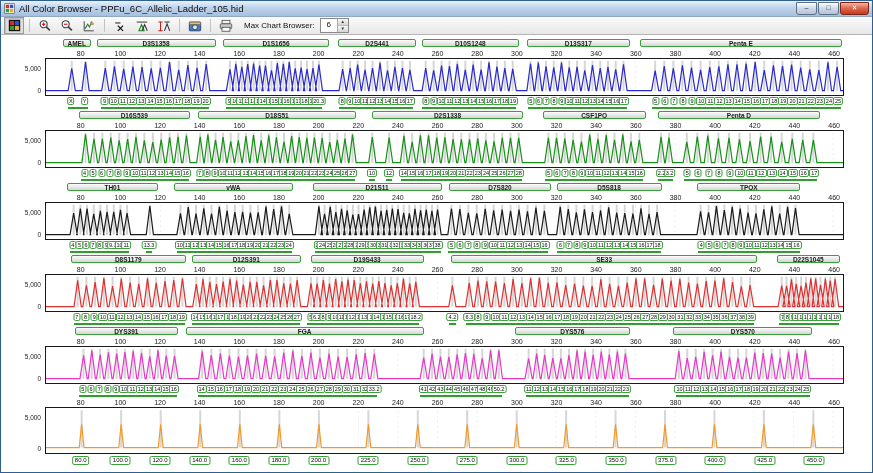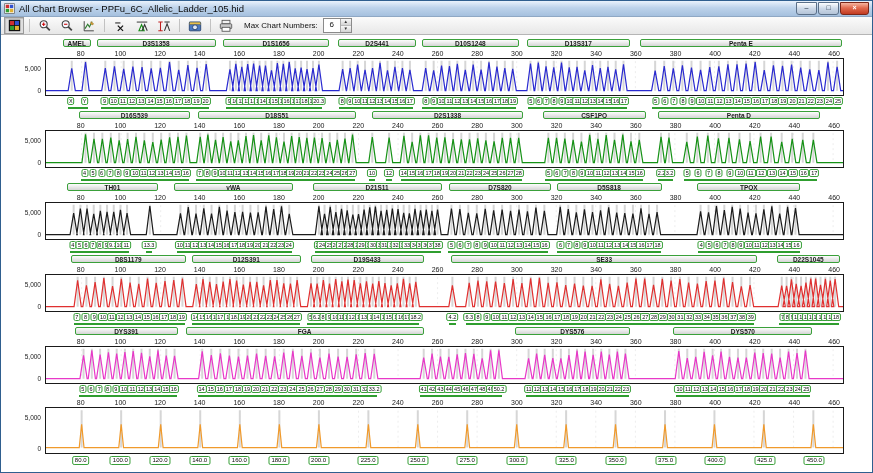--- a/index.html
+++ b/index.html
@@ -52,21 +52,21 @@
 <div class="win">
 
   <div class="titlebar">
     <svg class="apico" viewBox="0 0 16 16">
       <rect x="1" y="1" width="14" height="14" fill="#fff" stroke="#555"></rect>
       <rect x="2.5" y="2.5" width="5" height="5" fill="#d03030"></rect>
         <rect x="8.5" y="2.5" width="5" height="5" fill="#3050d0"></rect>
       <rect x="2.5" y="8.5" width="5" height="5" fill="#30a030"></rect>
         <rect x="8.5" y="8.5" width="5" height="5" fill="#e0b030"></rect>
     </svg>
-    <span class="title">All Chart Browser - PPFu_6C_Allelic_Ladder_105.hid</span>
+    <span class="title">All Color Browser - PPFu_6C_Allelic_Ladder_105.hid</span>
     <span class="winbtns">
       <span class="wbtn">–</span>
       <span class="wbtn">□</span>
       <span class="wbtn close">×</span>
     </span>
   </div>
 
   <div class="toolbar">
     <span class="tbtn pressed">
       <svg viewBox="0 0 16 16" width="13" height="13">
@@ -128,21 +128,21 @@
       </svg>
     </span>
     <span class="sep"></span>
     <span class="tbtn">
       <svg viewBox="0 0 16 16" width="14" height="14">
         <rect x="3.5" y="1.5" width="9" height="4" fill="#f2f2f2" stroke="#555"></rect>
         <rect x="1.5" y="5.5" width="13" height="5.5" rx="1" fill="#c9c9c9" stroke="#555"></rect>
         <rect x="3.5" y="9.5" width="9" height="4.5" fill="#fff" stroke="#555"></rect>
       </svg>
     </span>
-    <span class="tblabel">Max Chart Numbers:</span>
+    <span class="tblabel">Max Chart Browser:</span>
     <span class="spin">
       <span class="val">6</span>
       <span class="arrows">
         <span class="sparrow">▲</span>
         <span class="sparrow">▼</span>
       </span>
     </span>
   </div>
 
   <div class="charts">

